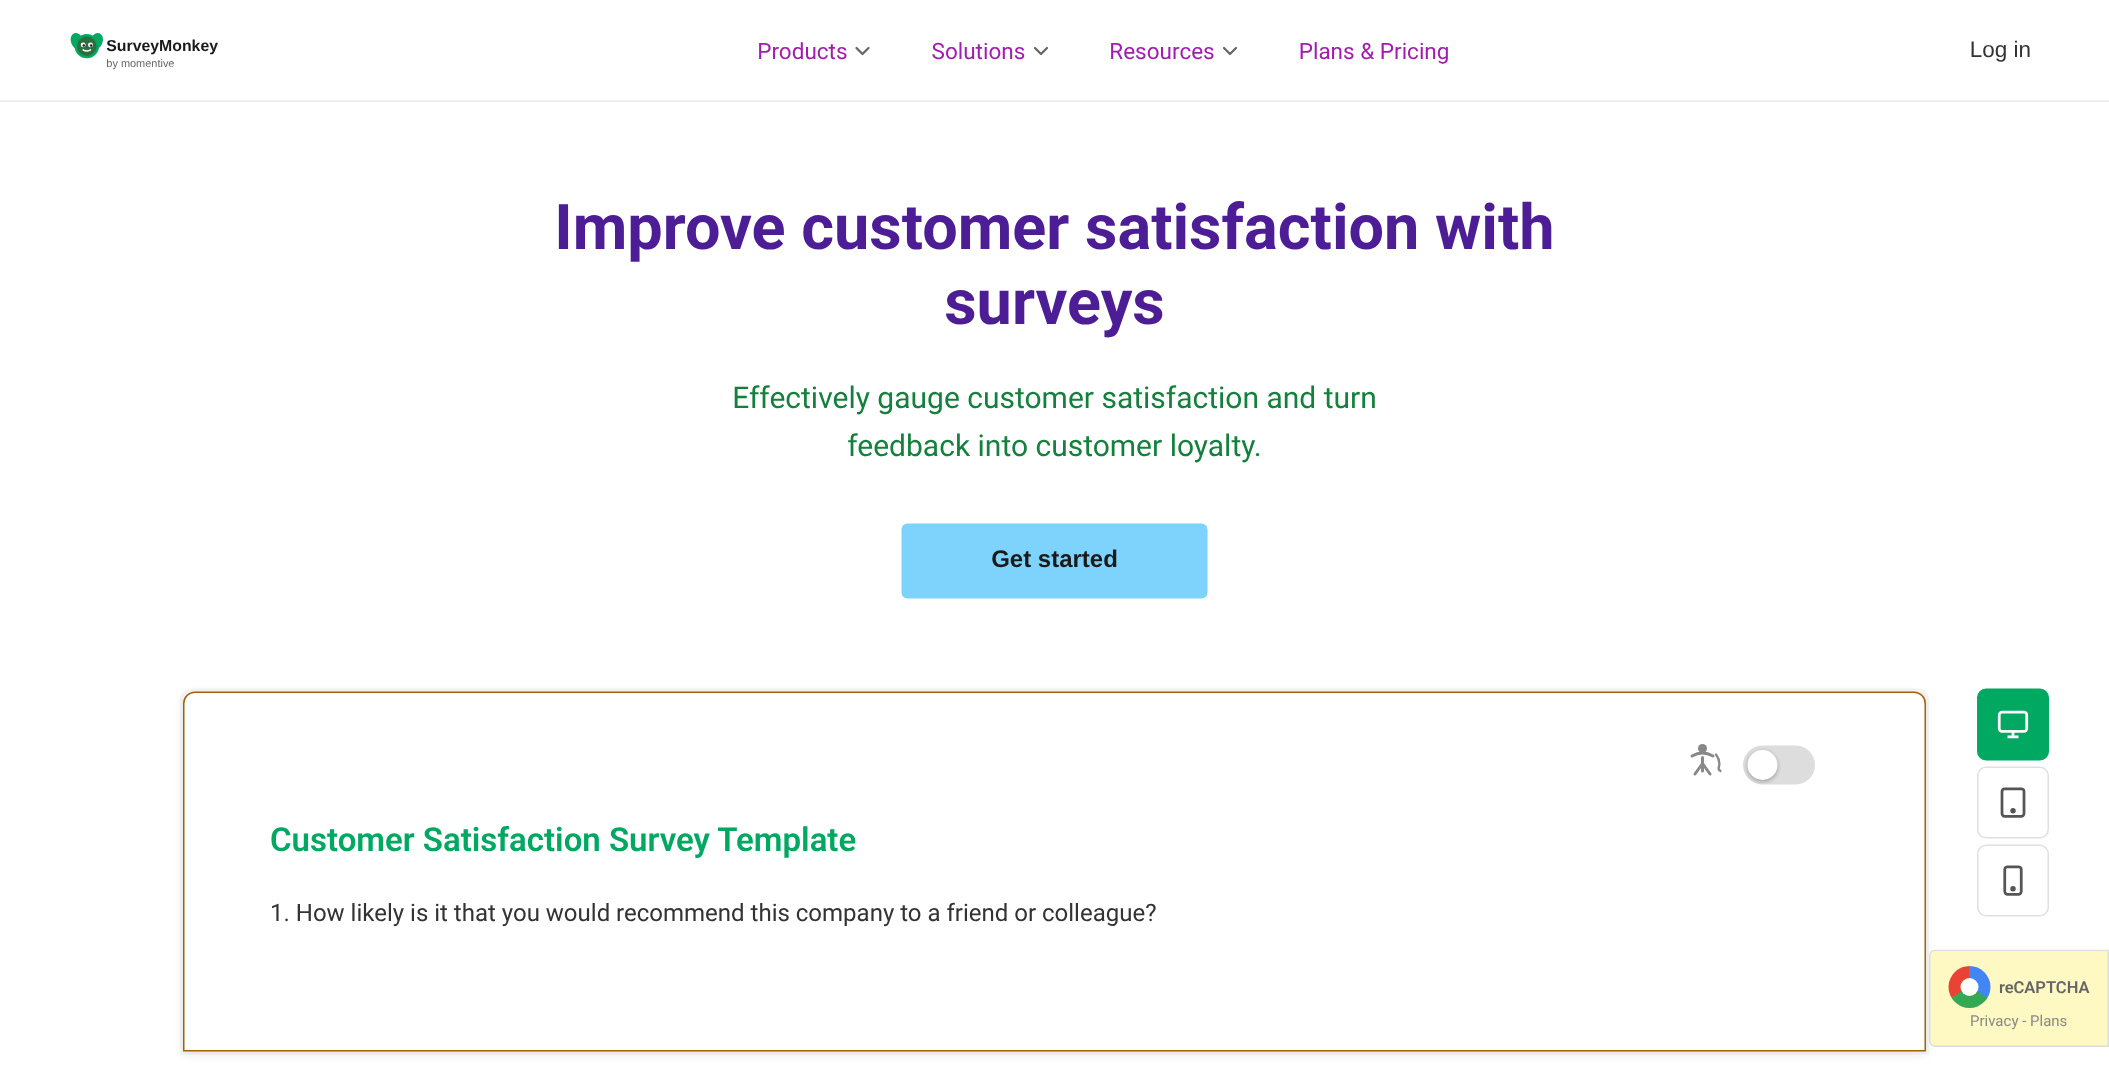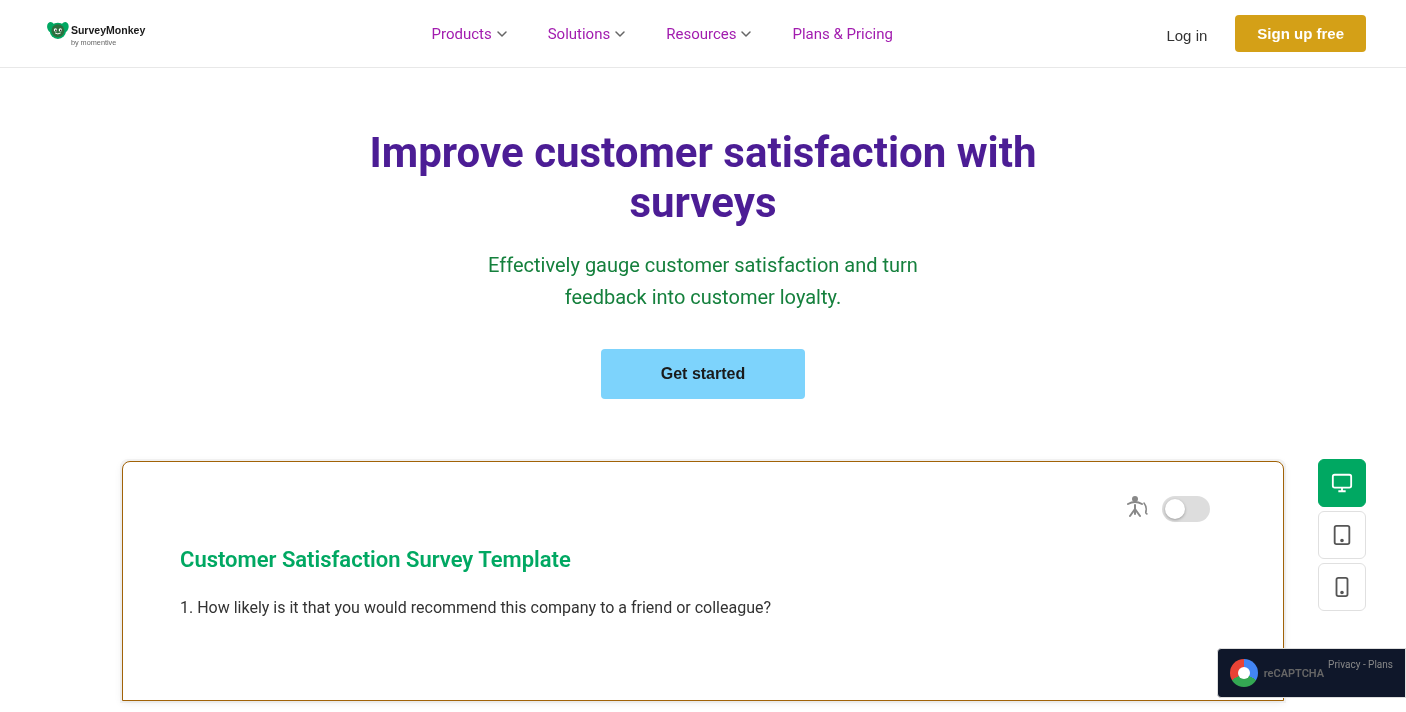--- a/index.html
+++ b/index.html
@@ -228,27 +228,28 @@
     .device-btn svg {
       width: 22px;
       height: 22px;
     }
 
     
     .recaptcha-badge {
       position: fixed;
       bottom: 14px;
       right: 0;
-      background: #0f172a;
+      background: #fef9c3;
       border: 1px solid #ddd;
       border-radius: 4px 0 0 4px;
       padding: 10px 12px;
       font-size: 11px;
       color: #888;
       display: flex;
+      flex-direction: column;
       gap: 4px;
       z-index: 100;
     }
 
     .recaptcha-logo {
       display: flex;
       align-items: center;
       gap: 6px;
     }
 
@@ -309,21 +310,20 @@
         <path d="M2 4l4 4 4-4" stroke="#666" stroke-width="1.5" stroke-linecap="round" stroke-linejoin="round"></path>
       </svg>
     </div>
     <div class="nav-item">
       <span>Plans &amp; Pricing</span>
     </div>
   </nav>
 
   <div class="header-actions">
     <button class="login-btn">Log in</button>
-    <button class="signup-btn">Sign up free</button>
   </div>
 </header>
 
 <section class="hero">
   <h1 class="hero-title">Improve customer satisfaction with surveys</h1>
   <p class="hero-subtitle">Effectively gauge customer satisfaction and turn feedback into customer loyalty.</p>
   <button class="get-started-btn">Get started</button>
 </section>
 
 <div class="preview-section">

